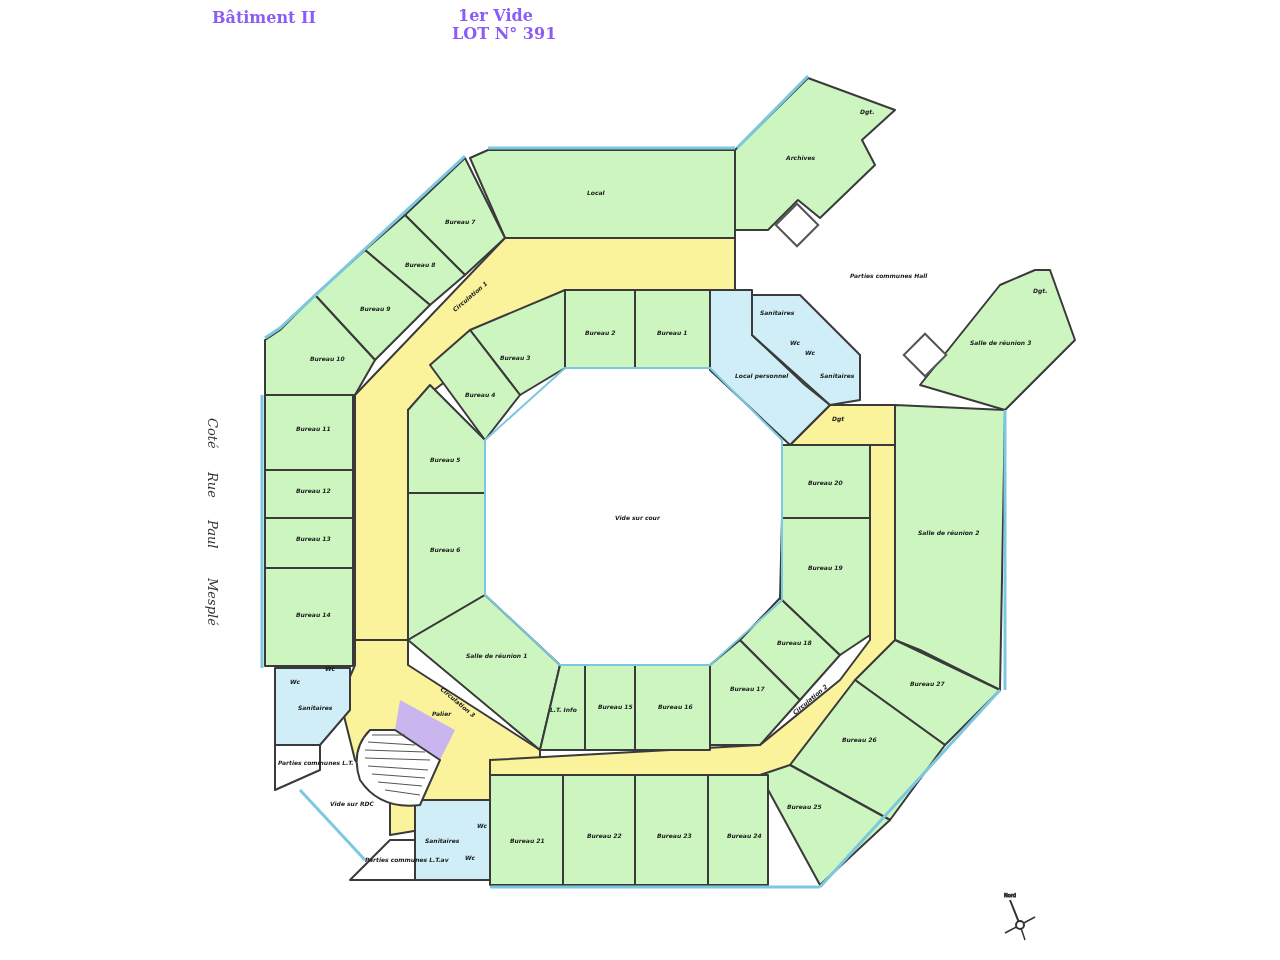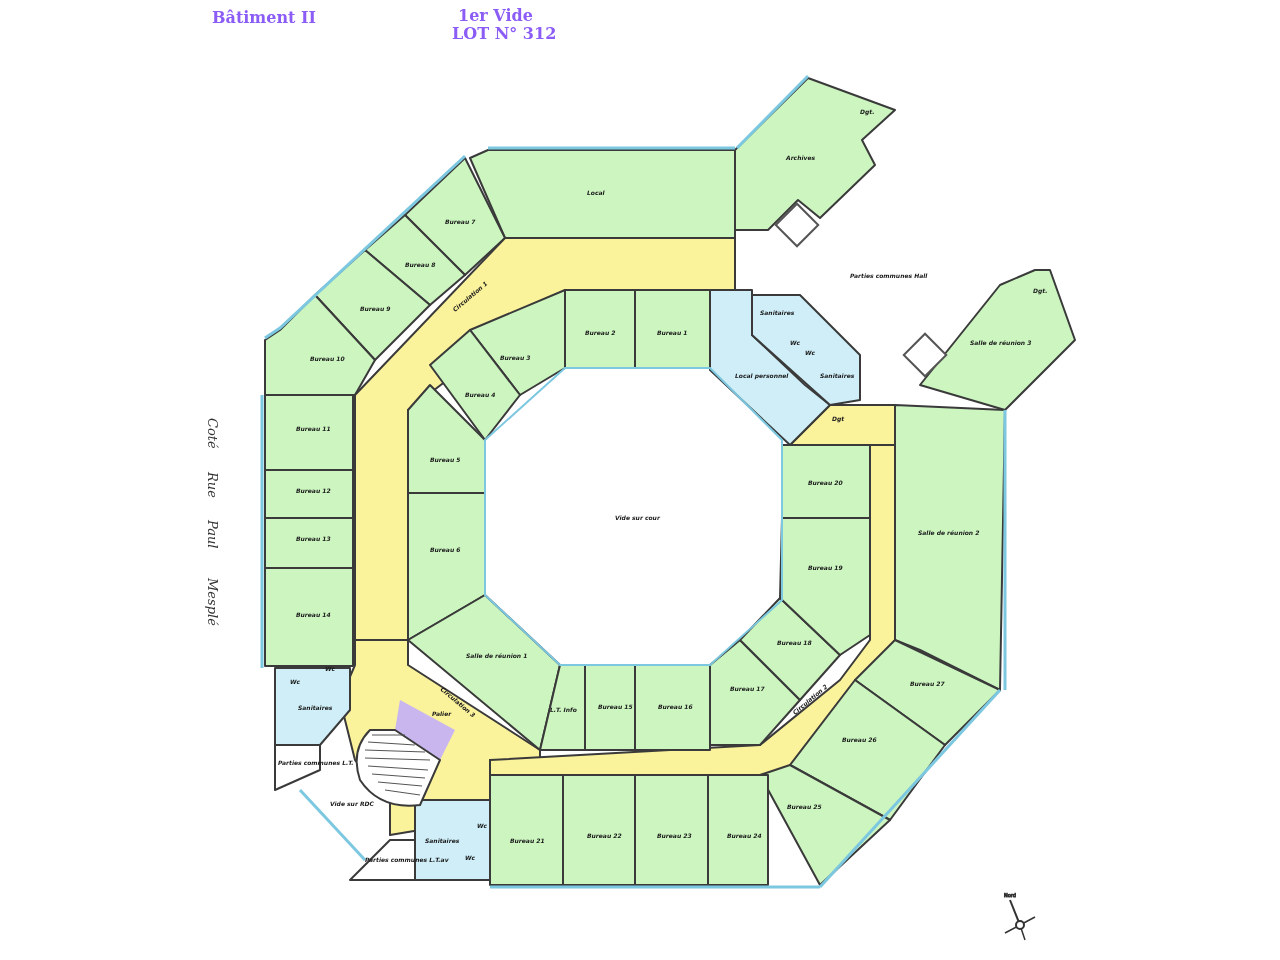--- a/index.html
+++ b/index.html
@@ -7,21 +7,21 @@
   .hdr { position:absolute; font-family:"DejaVu Serif", serif; font-size:16px; color:#8b5cf6; font-weight:bold; }
   svg { position:absolute; left:0; top:0; }
   .lbl { font-family:"DejaVu Sans", sans-serif; font-style:italic; font-weight:bold; font-size:6px; fill:#1a1a1a; }
   .side { position:absolute; left:200px; font-family:"DejaVu Serif", serif; font-style:italic; font-size:13px; color:#333; transform:rotate(90deg); transform-origin:left top; }
 </style>
 </head>
 <body>
 
 <div class="hdr" style="left:212px; top:8px;">Bâtiment II</div>
 <div class="hdr" style="left:458px; top:6px;">1er Vide</div>
-<div class="hdr" style="left:452px; top:24px;">LOT N° 312</div>
+<div class="hdr" style="left:452px; top:24px;">LOT N° 391</div>
 
 <div>
   <div class="side" style="top:418px; left:220px;">Coté</div>
   <div class="side" style="top:472px; left:220px;">Rue</div>
   <div class="side" style="top:520px; left:220px;">Paul</div>
   <div class="side" style="top:578px; left:220px;">Mesplé</div>
 </div>
 
 <svg width="1280" height="960" viewBox="0 0 1280 960">
   <g stroke="#3a3a3a" stroke-width="2" stroke-linejoin="round">

